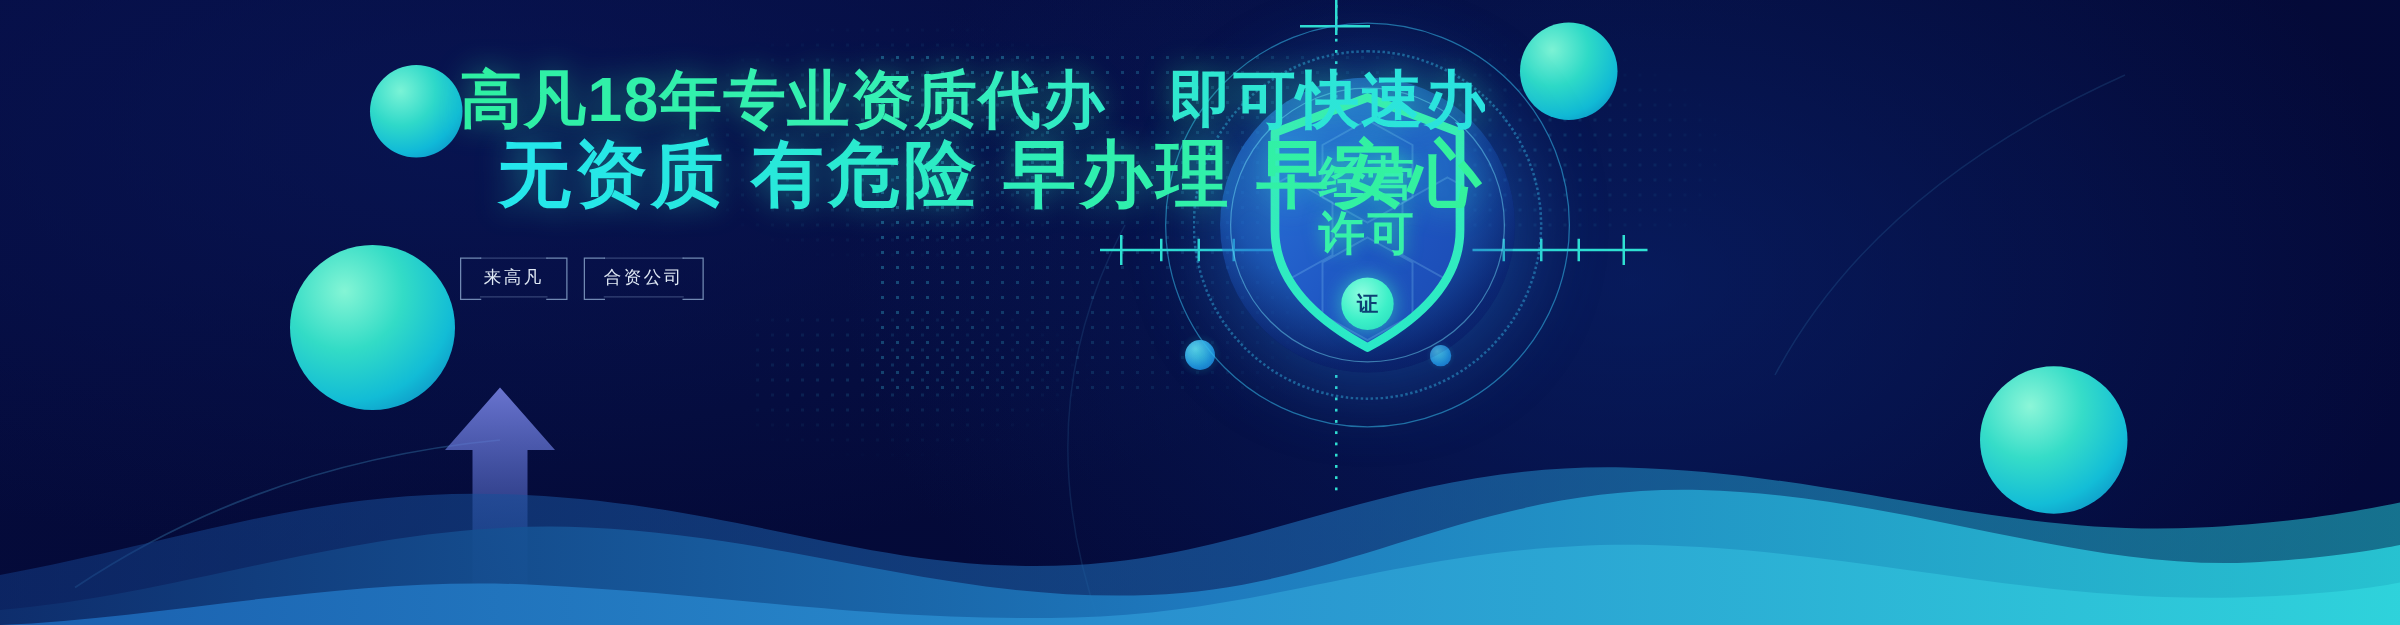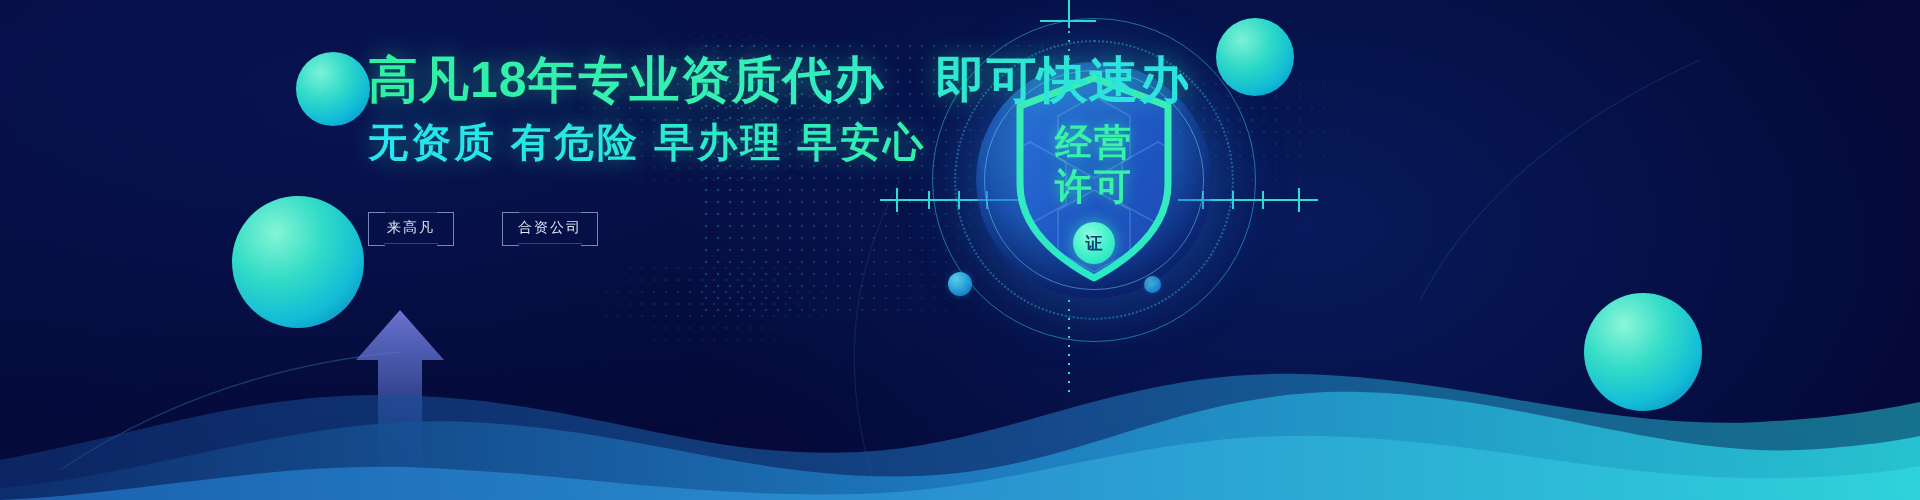--- a/index.html
+++ b/index.html
@@ -96,31 +96,32 @@
   
   .content { position: absolute; left: 368px; top: 52px; width: 820px; }
   .head1 {
     font-size: 50px; font-weight: 700; line-height: 1.12; white-space: nowrap;
     letter-spacing: 1px;
     background: linear-gradient(90deg, #2ef0a2 0%, #35f0b4 42%, #2fe8cf 70%, #2ae3e0 100%);
     -webkit-background-clip: text; background-clip: text; color: transparent;
     filter: drop-shadow(0 0 12px rgba(45,235,165,0.45));
   }
   .head2 {
-    margin-top: 12px; font-size: 40px; font-weight: 700; line-height: 1.1;
+    font-size: 58px; font-weight: 700; line-height: 1.1;
     letter-spacing: 3px; white-space: nowrap;
     background: linear-gradient(90deg, #24e6f0 0%, #28e8db 30%, #2fefae 62%, #34f29c 100%);
     -webkit-background-clip: text; background-clip: text; color: transparent;
     filter: drop-shadow(0 0 12px rgba(45,230,200,0.45));
+    text-align: right;
   }
   .subtitle { margin-top: 26px; font-size: 20px; color: #ffffff; letter-spacing: 1px; white-space: nowrap; }
   .subtitle .hl { color: #2fd8e8; }
   .subtitle .hl2 { color: #2fd8e8; }
 
-  .btnrow { margin-top: 48px; display: flex; gap: 48px; }
+  .btnrow { margin-top: 34px; display: flex; gap: 13px; }
   .bbtn {
     position: relative; height: 32px; min-width: 86px; padding: 0 16px;
     display: flex; align-items: center; justify-content: center;
     color: #dfe8f4; font-size: 14px; letter-spacing: 2px; white-space: nowrap;
   }
   .bbtn::before, .bbtn::after {
     content: ""; position: absolute; width: 16px; height: 100%;
     border-top: 1px solid rgba(160,190,225,0.70);
     border-bottom: 1px solid rgba(160,190,225,0.70);
     top: 0;

